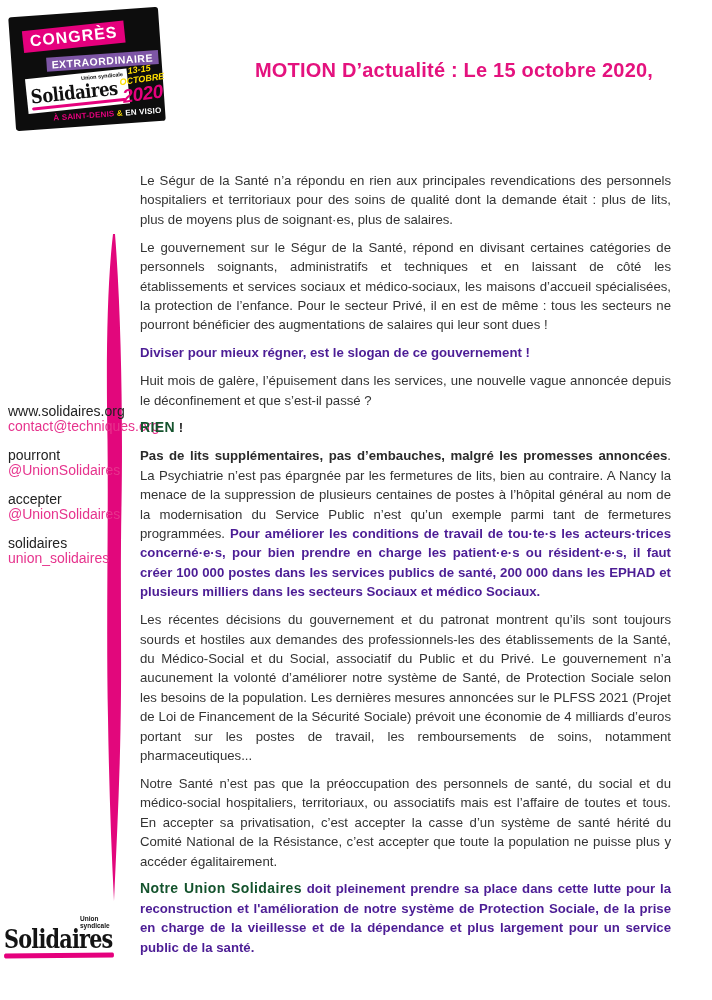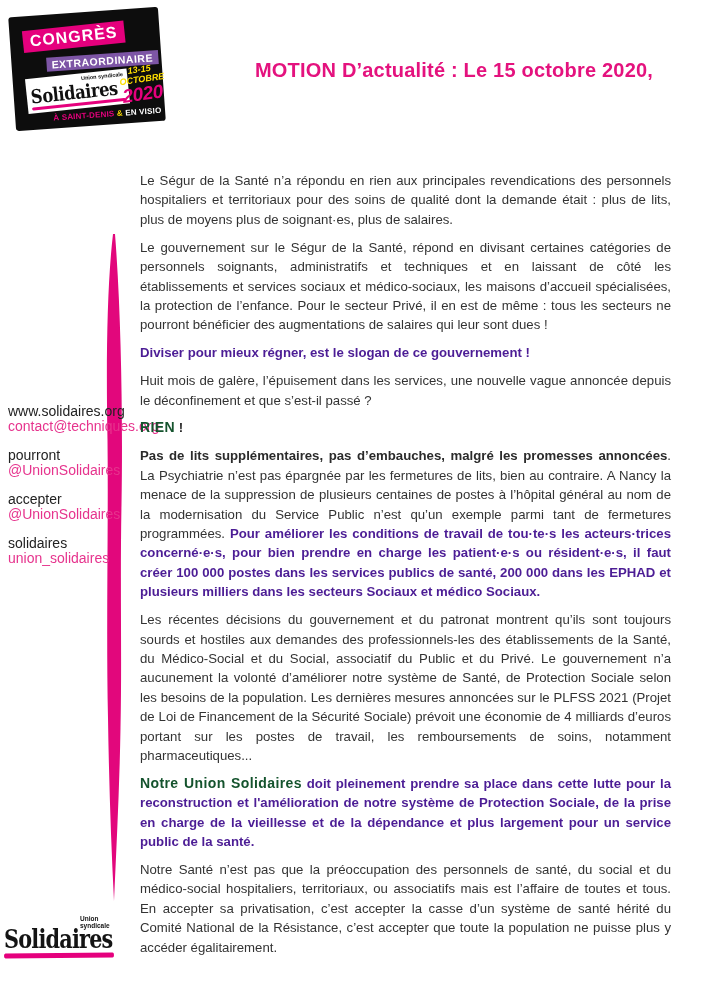--- a/index.html
+++ b/index.html
@@ -129,24 +129,24 @@
     <p>
       <span class="seg-script">RIEN</span><span class="seg-bold"> !</span>
     </p>
     <p>
       <span class="seg-bold">Pas de lits supplémentaires, pas d’embauches, malgré les promesses annoncées</span><span>. La Psychiatrie n’est pas épargnée par les fermetures de lits, bien au contraire. A Nancy la menace de la suppression de plusieurs centaines de postes à l’hôpital général au nom de la modernisation du Service Public n’est qu’un exemple parmi tant de fermetures programmées. </span><span class="seg-pink">Pour améliorer les conditions de travail de tou·te·s les acteurs·trices concerné·e·s, pour bien prendre en charge les patient·e·s ou résident·e·s, il faut créer 100 000 postes dans les services publics de santé, 200 000 dans les EPHAD et plusieurs milliers dans les secteurs Sociaux et médico Sociaux.</span>
     </p>
     <p>
       <span>Les récentes décisions du gouvernement et du patronat montrent qu’ils sont toujours sourds et hostiles aux demandes des professionnels-les des établissements de la Santé, du Médico-Social et du Social, associatif du Public et du Privé. Le gouvernement n’a aucunement la volonté d’améliorer notre système de Santé, de Protection Sociale selon les besoins de la population. Les dernières mesures annoncées sur le PLFSS 2021 (Projet de Loi de Financement de la Sécurité Sociale) prévoit une économie de 4 milliards d’euros portant sur les postes de travail, les remboursements de soins, notamment pharmaceutiques...</span>
     </p>
     <p>
-      <span class="seg-script">Notre Union Solidaires</span><span class="seg-pink"> doit pleinement prendre sa place dans cette lutte pour la reconstruction et l'amélioration de notre système de Protection Sociale, de la prise en charge de la vieillesse et de la dépendance et plus largement pour un service public de la santé.</span>
+      <span>Notre Santé n’est pas que la préoccupation des personnels de santé, du social et du médico-social hospitaliers, territoriaux, ou associatifs mais est l’affaire de toutes et tous. En accepter sa privatisation, c’est accepter la casse d’un système de santé hérité du Comité National de la Résistance, c’est accepter que toute la population ne puisse plus y accéder égalitairement.</span>
     </p>
     <p>
-      <span>Notre Santé n’est pas que la préoccupation des personnels de santé, du social et du médico-social hospitaliers, territoriaux, ou associatifs mais est l’affaire de toutes et tous. En accepter sa privatisation, c’est accepter la casse d’un système de santé hérité du Comité National de la Résistance, c’est accepter que toute la population ne puisse plus y accéder égalitairement.</span>
+      <span class="seg-script">Notre Union Solidaires</span><span class="seg-pink"> doit pleinement prendre sa place dans cette lutte pour la reconstruction et l'amélioration de notre système de Protection Sociale, de la prise en charge de la vieillesse et de la dépendance et plus largement pour un service public de la santé.</span>
     </p>
   </main>
 
   <div class="footer-logo">
     <div class="f-small">
       <div>Union</div>
       <div>syndicale</div>
     </div>
     <span class="f-name">Solidaires</span>
     <div class="f-underline"></div>

